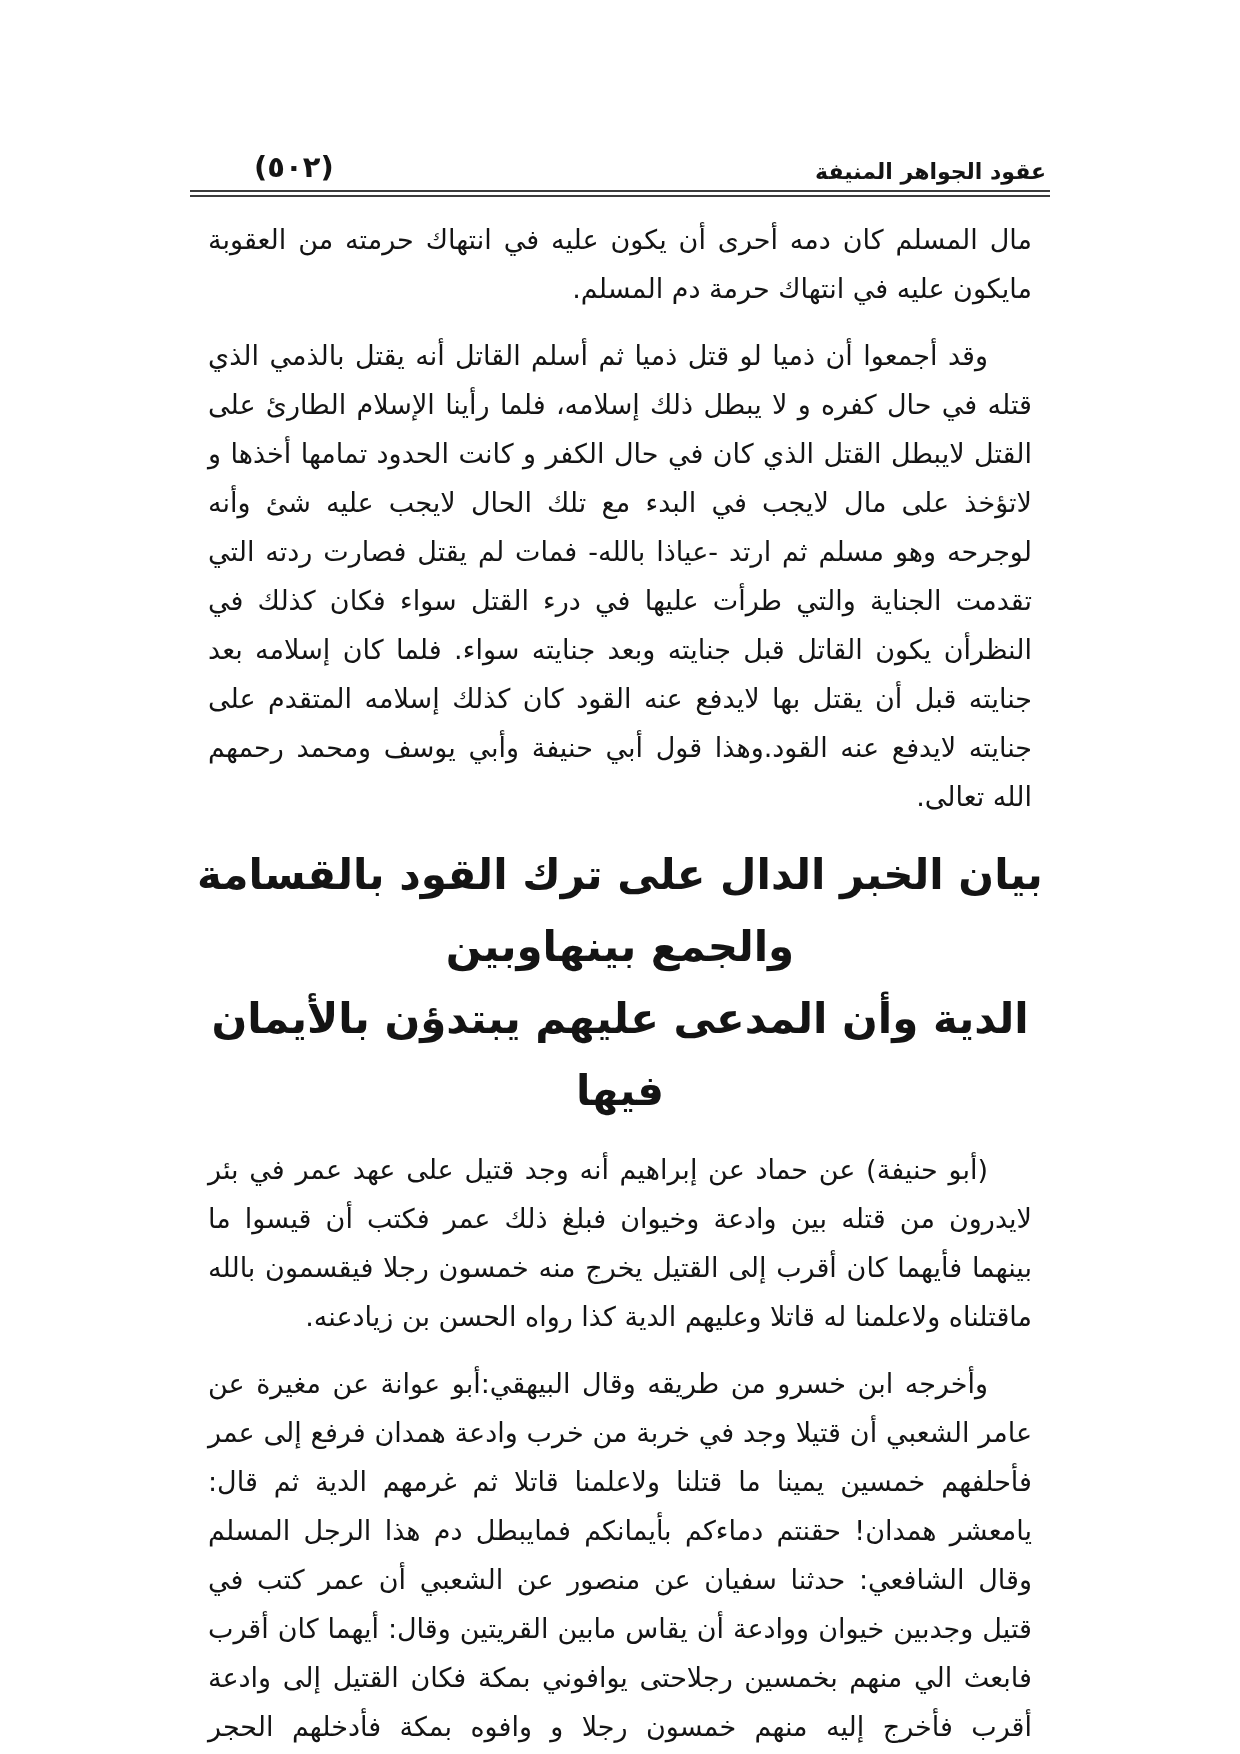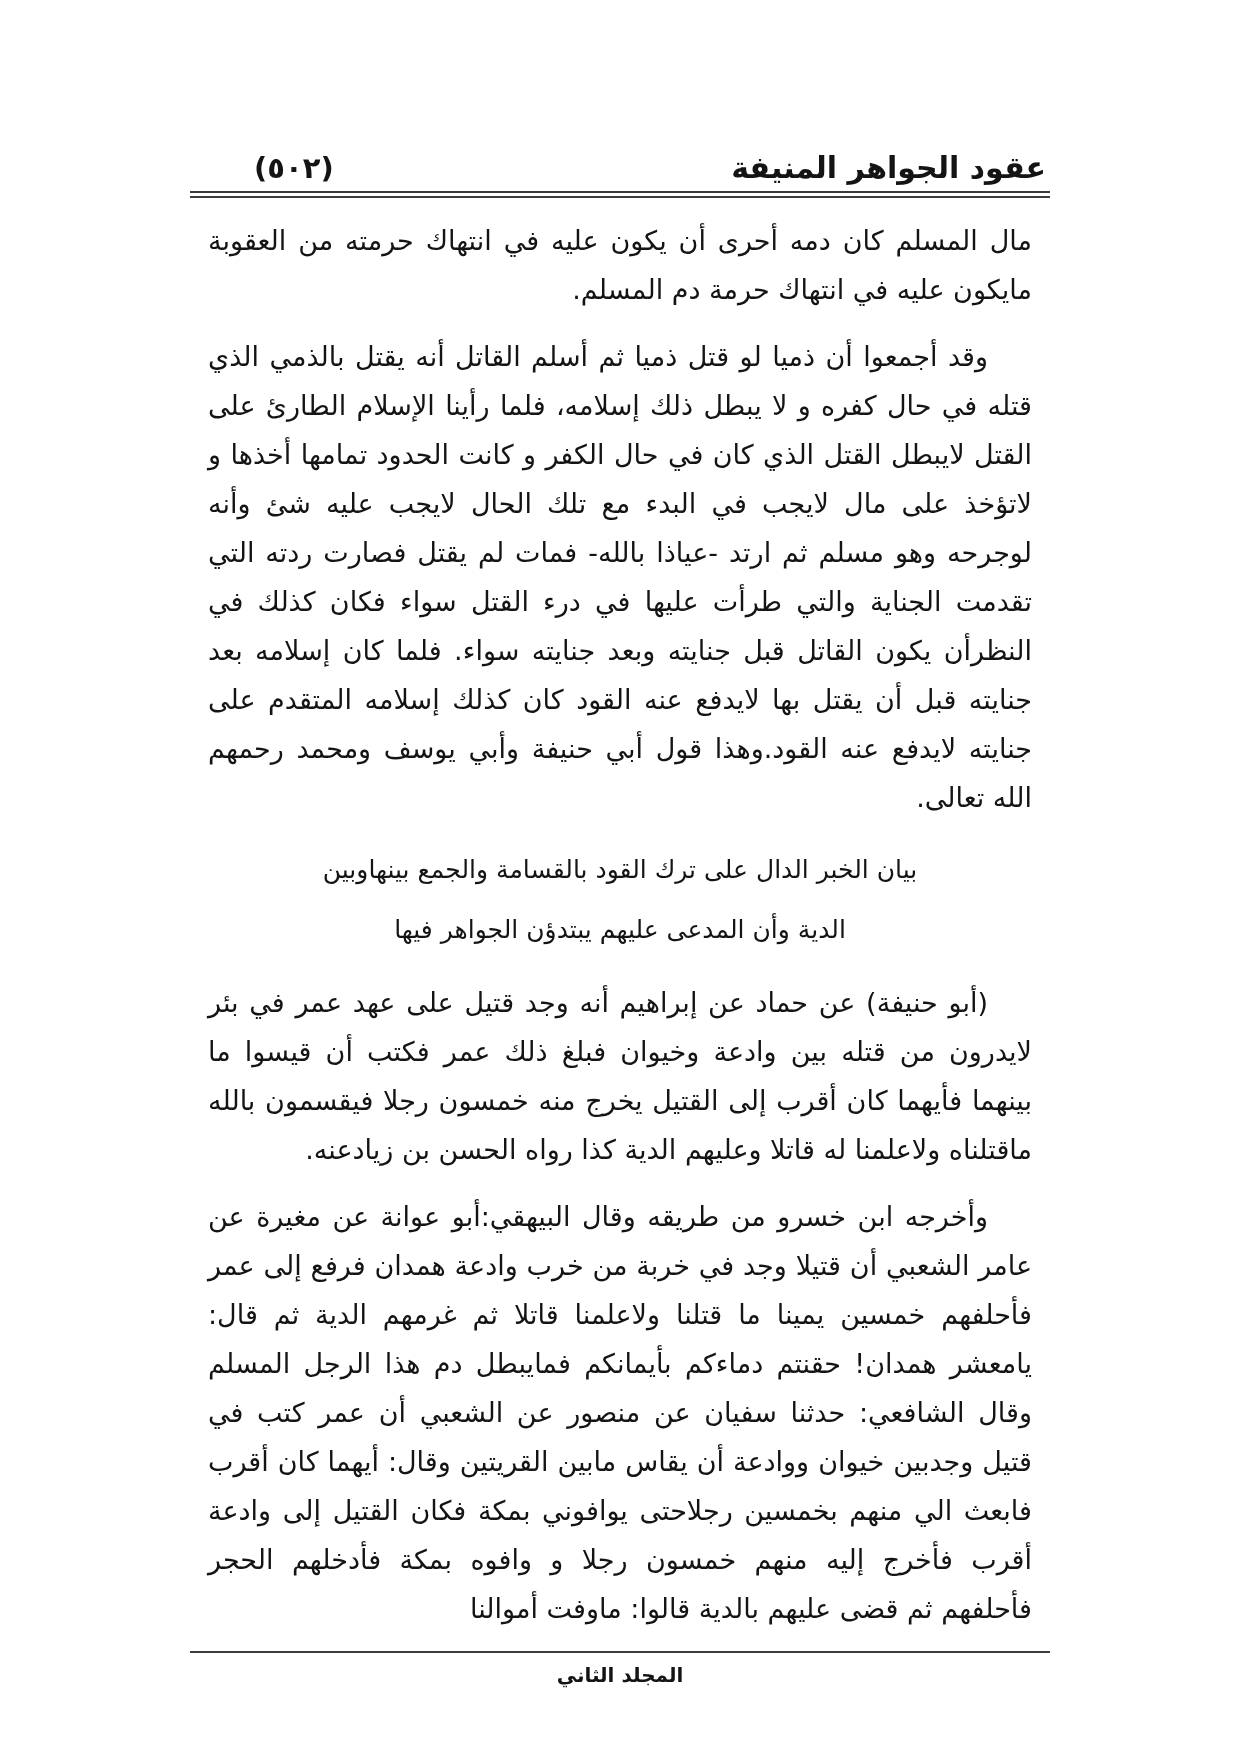--- a/index.html
+++ b/index.html
@@ -22,21 +22,21 @@
   }
   .page-header {
     display: flex;
     flex-direction: row;
     justify-content: space-between;
     align-items: flex-end;
     padding: 0 4px 6px 36px;
   }
   .book-title {
     font-weight: bold;
-    font-size: 30px;
+    font-size: 22px;
     letter-spacing: 0.5px;
   }
   .page-number {
     font-size: 29px;
     font-weight: bold;
     direction: ltr;
     padding-left: 28px;
   }
   .header-rule {
     height: 3px;
@@ -50,23 +50,23 @@
     text-align: justify;
   }
   .body-text p {
     margin: 18px;
   }
   .body-text p.indent {
     text-indent: 44px;
   }
   .section-heading {
     text-align: center;
-    font-weight: normal;
-    font-size: 25px;
-    line-height: 60px;
+    font-weight: bold;
+    font-size: 42px;
+    line-height: 72px;
     margin: 12px 0 10px 0;
   }
   .page-footer {
     margin-top: 8px;
   }
   .footer-rule {
     border-top: 2px solid #3c3c3c;
     height: 0;
   }
   .volume-label {
@@ -89,21 +89,21 @@
   <div class="header-rule"></div>
 
   <div class="body-text">
 
     <p>مال المسلم كان دمه أحرى أن يكون عليه في انتهاك حرمته من العقوبة مايكون عليه في انتهاك حرمة دم المسلم.</p>
 
     <p class="indent">وقد أجمعوا أن ذميا لو قتل ذميا ثم أسلم القاتل أنه يقتل بالذمي الذي قتله في حال كفره و لا يبطل ذلك إسلامه، فلما رأينا الإسلام الطارئ على القتل لايبطل القتل الذي كان في حال الكفر و كانت الحدود تمامها أخذها و لاتؤخذ على مال لايجب في البدء مع تلك الحال لايجب عليه شئ وأنه لوجرحه وهو مسلم ثم ارتد -عياذا بالله- فمات لم يقتل فصارت ردته التي تقدمت الجناية والتي طرأت عليها في درء القتل سواء فكان كذلك في النظرأن يكون القاتل قبل جنايته وبعد جنايته سواء. فلما كان إسلامه بعد جنايته قبل أن يقتل بها لايدفع عنه القود كان كذلك إسلامه المتقدم على جنايته لايدفع عنه القود.وهذا قول أبي حنيفة وأبي يوسف ومحمد رحمهم الله تعالى.</p>
 
     <div class="section-heading">
       <div>بيان الخبر الدال على ترك القود بالقسامة والجمع بينهاوبين</div>
-      <div>الدية وأن المدعى عليهم يبتدؤن الجواهر فيها</div>
+      <div>الدية وأن المدعى عليهم يبتدؤن بالأيمان فيها</div>
     </div>
 
     <p class="indent">(أبو حنيفة) عن حماد عن إبراهيم أنه وجد قتيل على عهد عمر في بئر لايدرون من قتله بين وادعة وخيوان فبلغ ذلك عمر فكتب أن قيسوا ما بينهما فأيهما كان أقرب إلى القتيل يخرج منه خمسون رجلا فيقسمون بالله ماقتلناه ولاعلمنا له قاتلا وعليهم الدية كذا رواه الحسن بن زيادعنه.</p>
 
     <p class="indent">وأخرجه ابن خسرو من طريقه وقال البيهقي:أبو عوانة عن مغيرة عن عامر الشعبي أن قتيلا وجد في خربة من خرب وادعة همدان فرفع إلى عمر فأحلفهم خمسين يمينا ما قتلنا ولاعلمنا قاتلا ثم غرمهم الدية ثم قال: يامعشر همدان! حقنتم دماءكم بأيمانكم فمايبطل دم هذا الرجل المسلم وقال الشافعي: حدثنا سفيان عن منصور عن الشعبي أن عمر كتب في قتيل وجدبين خيوان ووادعة أن يقاس مابين القريتين وقال: أيهما كان أقرب فابعث الي منهم بخمسين رجلاحتى يوافوني بمكة فكان القتيل إلى وادعة أقرب فأخرج إليه منهم خمسون رجلا و وافوه بمكة فأدخلهم الحجر فأحلفهم ثم قضى عليهم بالدية قالوا: ماوفت أموالنا</p>
 
   </div>
 
   <div class="page-footer">
     <div class="footer-rule"></div>

